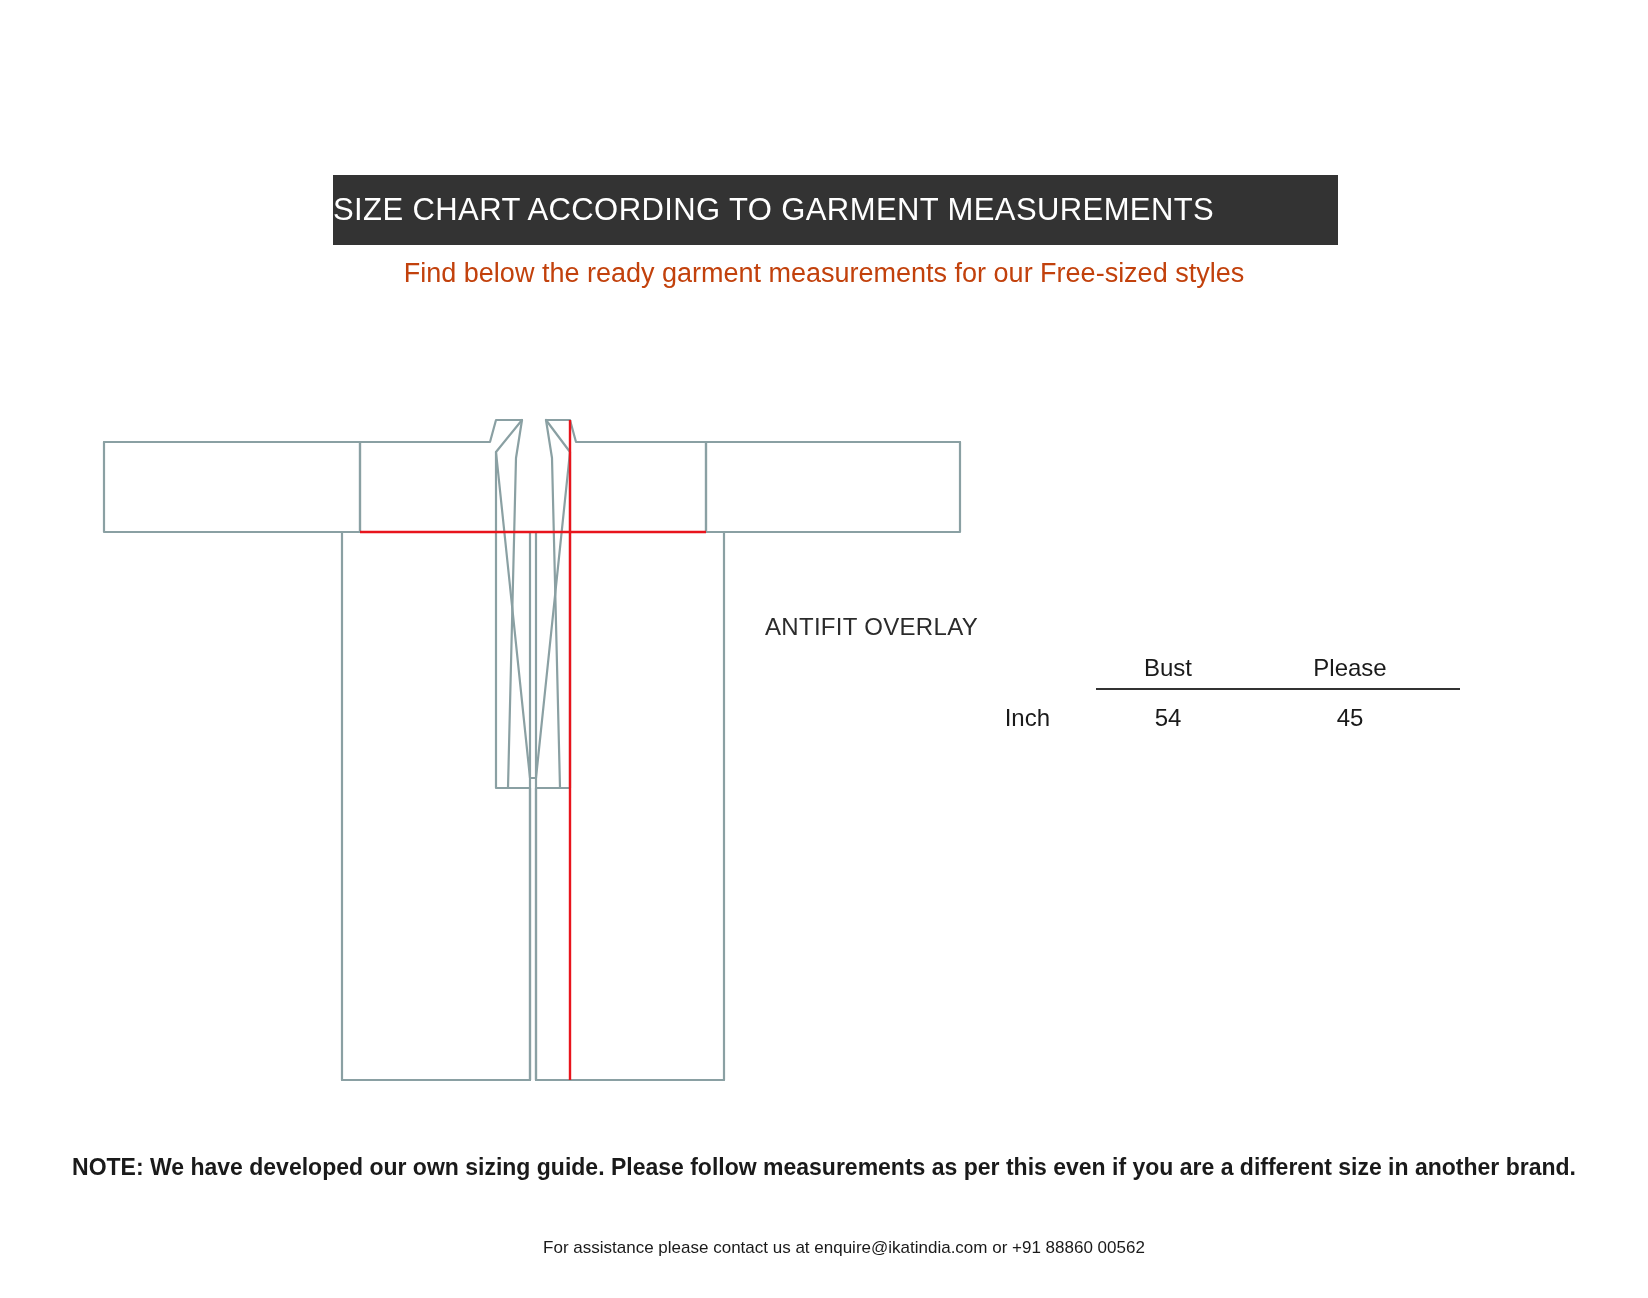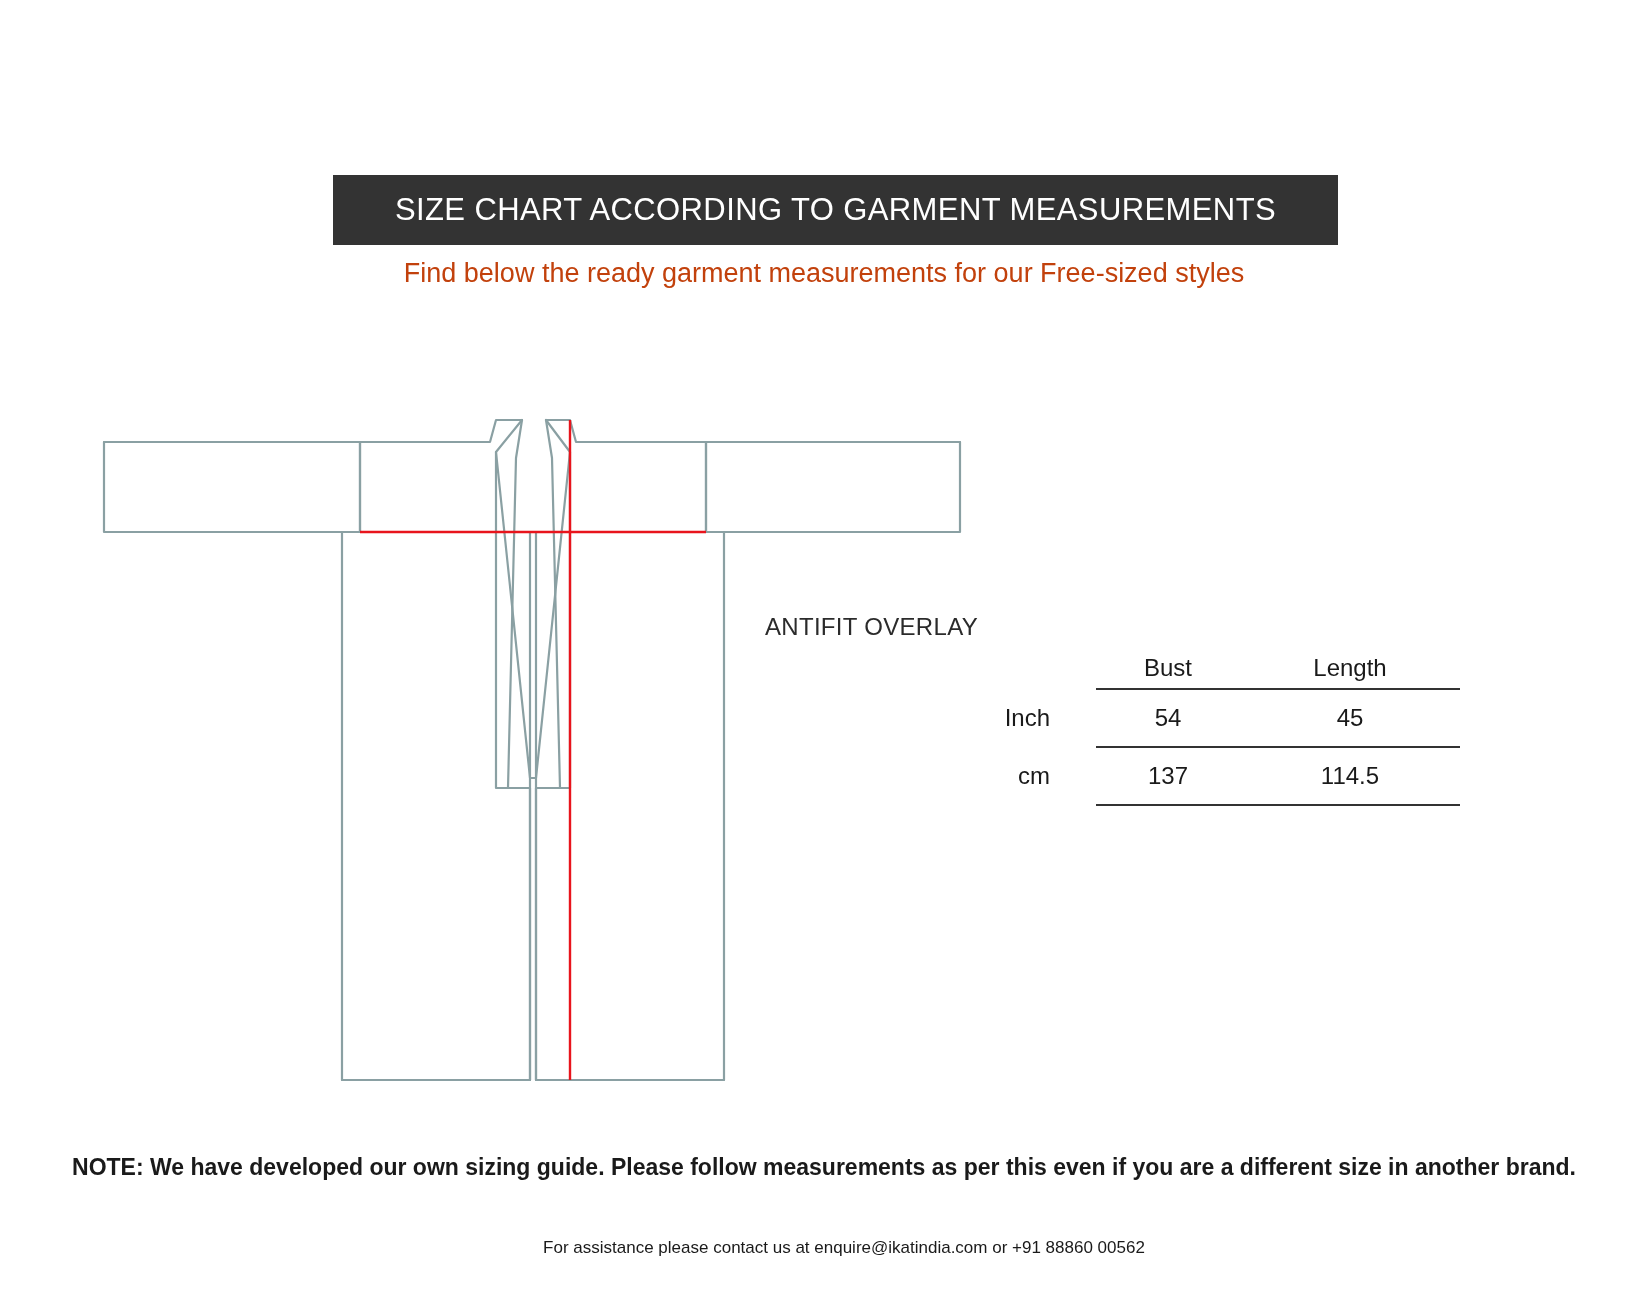--- a/index.html
+++ b/index.html
@@ -19,21 +19,21 @@
   
   .header-bar {
     position: absolute;
     left: 333px;
     top: 175px;
     width: 1005px;
     height: 70px;
     background: #333333;
     display: flex;
     align-items: center;
-    justify-content: center;
+    justify-content: flex-start;
   }
   .header-bar .title {
     color: #ffffff;
     font-size: 31px;
     letter-spacing: 0.4px;
     white-space: nowrap;
   }
 
   .subtitle {
     position: absolute;
@@ -169,31 +169,26 @@
   </svg>
 </div>
 
 <div class="overlay-label">ANTIFIT OVERLAY</div>
 
 <table class="meas-table">
   <thead>
     <tr>
       <th></th>
       <th>Bust</th>
-      <th>Length</th>
+      <th>Please</th>
     </tr>
   </thead>
   <tbody>
     <tr>
       <td>Inch</td>
       <td>54</td>
       <td>45</td>
     </tr>
-    <tr>
-      <td>cm</td>
-      <td>137</td>
-      <td>114.5</td>
-    </tr>
   </tbody>
 </table>
 
 <div class="note">NOTE: We have developed our own sizing guide. Please follow measurements as per this even if you are a different size in another brand.</div>
 <div class="contact">For assistance please contact us at enquire@ikatindia.com or +91 88860 00562</div>
 
 </body></html>

